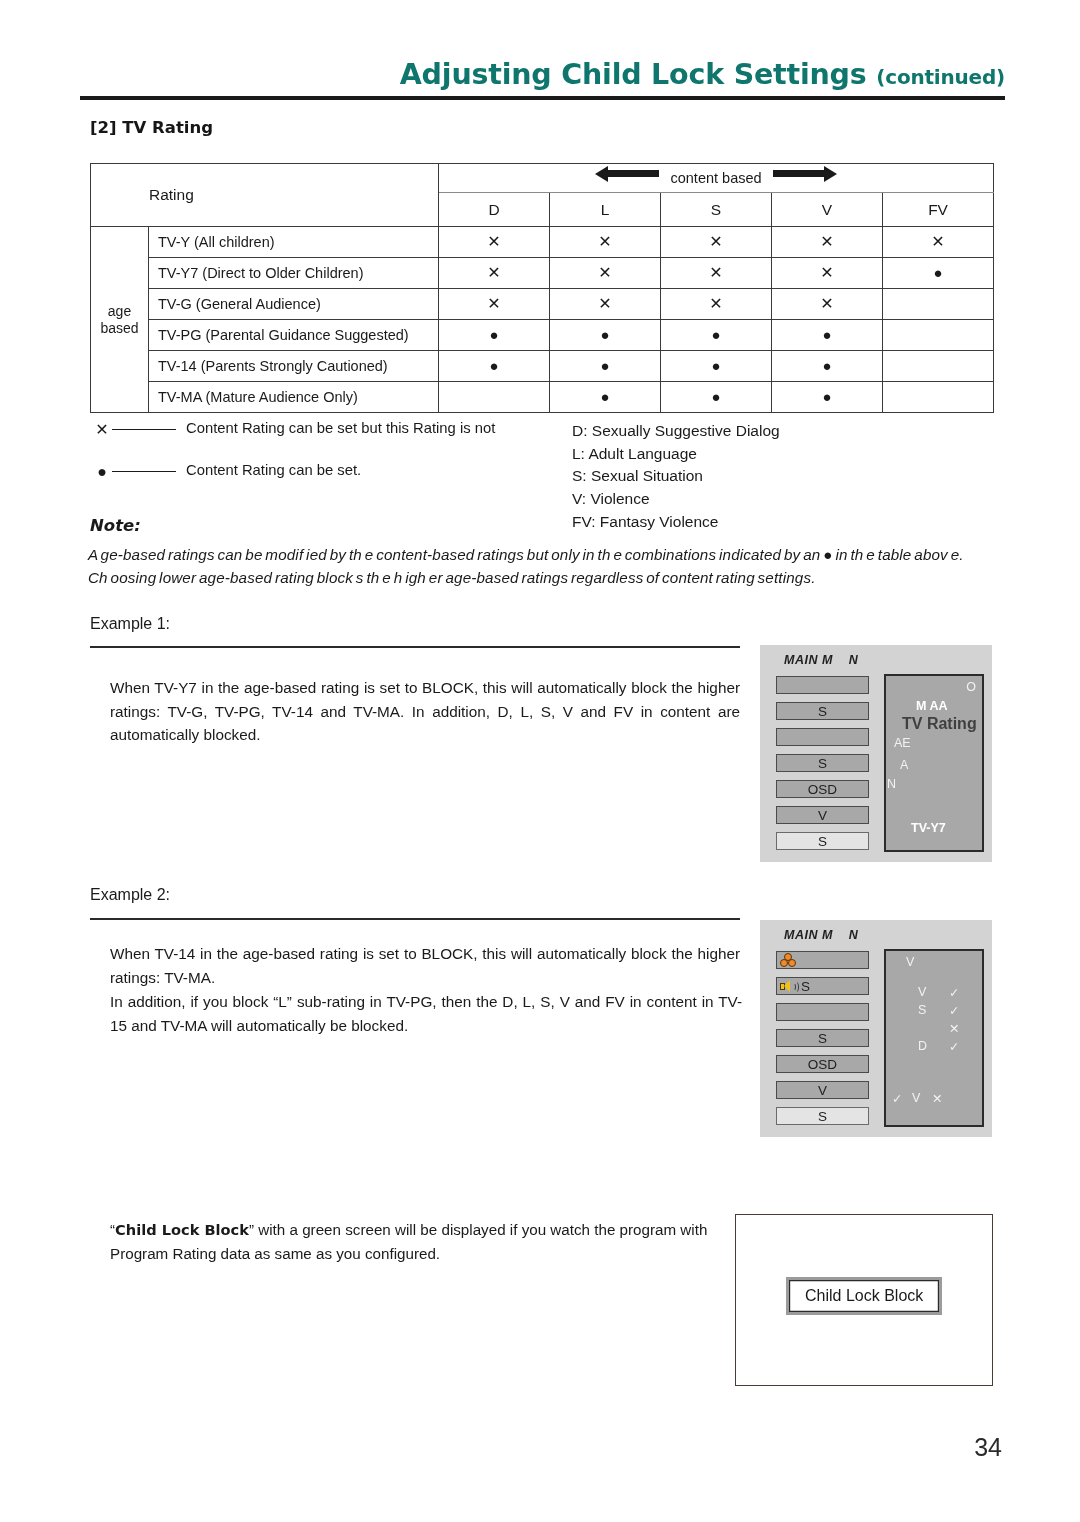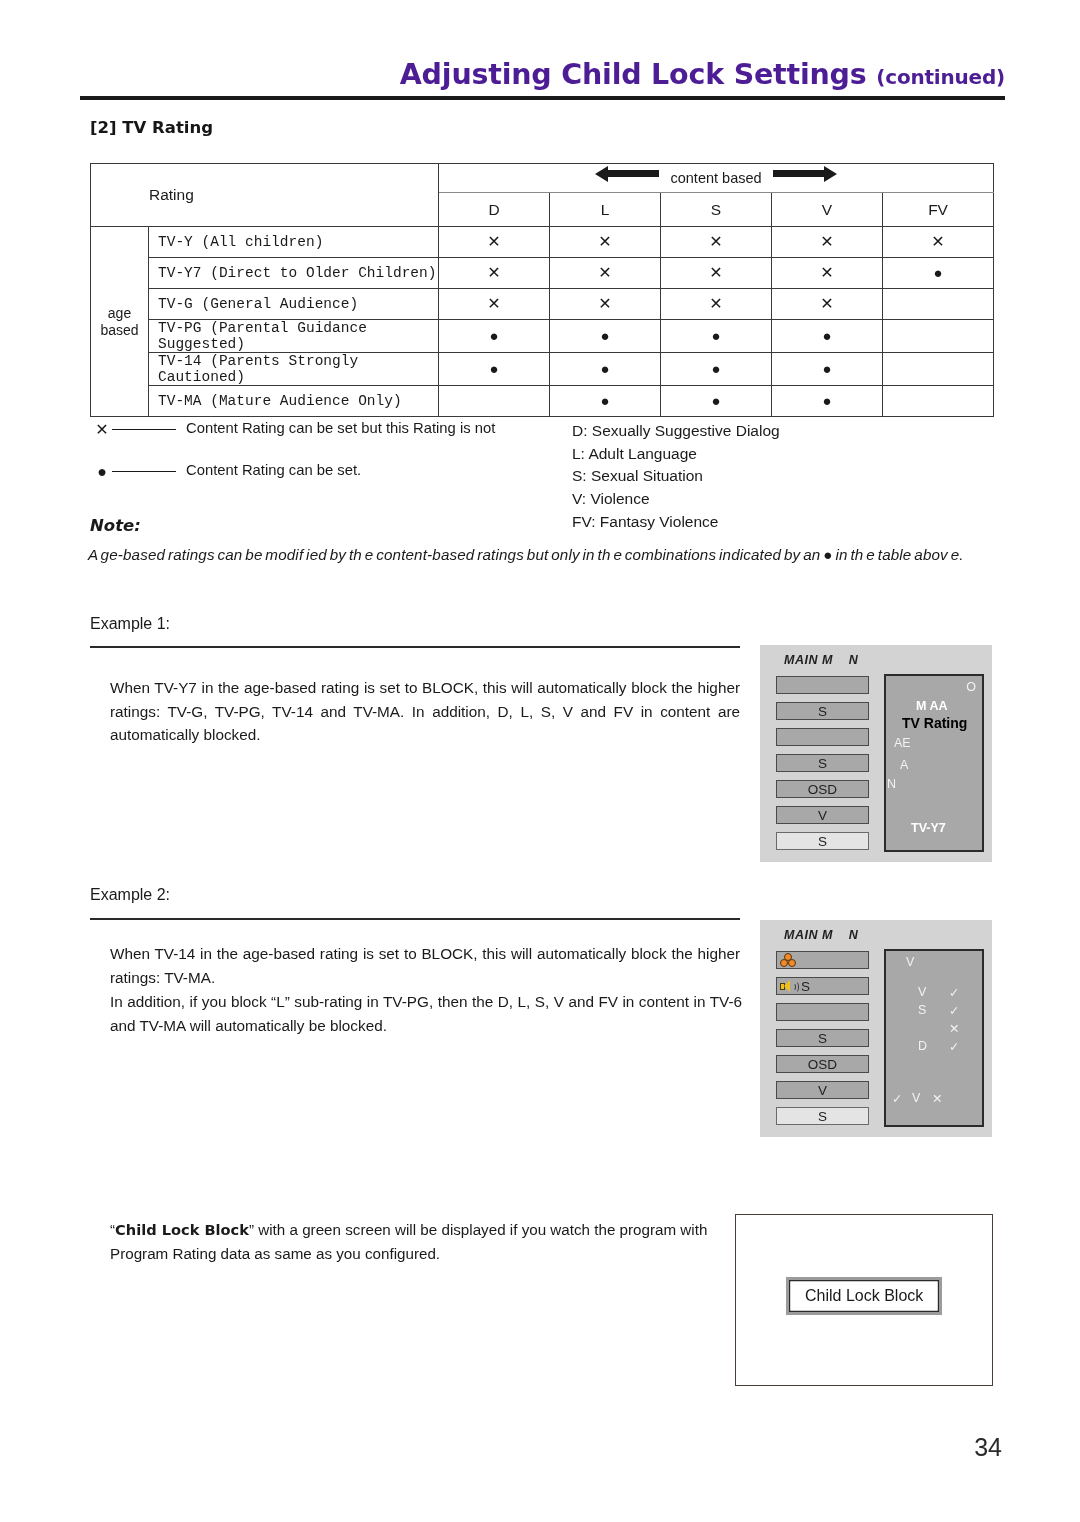--- a/index.html
+++ b/index.html
@@ -20,21 +20,21 @@
   .page-title {
     position: absolute;
     left: 80px;
     top: 58px;
     width: 925px;
     text-align: right;
     font-family: "DejaVu Sans", sans-serif;
     font-weight: bold;
     font-size: 28.5px;
     letter-spacing: -0.2px;
-    color: #4c1d95;
+    color: #0f766e;
     white-space: nowrap;
   }
   .page-title .cont {
     font-size: 20px;
     font-weight: bold;
   }
   .title-rule {
     position: absolute;
     left: 80px;
     top: 96px;
@@ -68,21 +68,20 @@
     height: 30px;
     padding: 0;
     text-align: center;
     vertical-align: middle;
     color: #1a1a1a;
   }
   .rt td.lbl {
     text-align: left;
     padding-left: 9px;
     font-size: 14.5px;
-    font-family: Liberation Mono, monospace;
   }
   .rt .rating-cell {
     text-align: left;
     padding-left: 58px;
     font-size: 15.5px;
     border-right: 1.4px solid #3a3a3a;
   }
   .rt .cb-head {
     height: 28px;
     font-size: 14.5px;
@@ -240,21 +239,21 @@
     background: #a8a8a8;
     border: 2.2px solid #2b2b2b;
     box-sizing: border-box;
   }
   .sp-t {
     position: absolute;
     color: #ffffff;
     font-size: 12.5px;
     font-weight: bold;
   }
-  .sp-t.dark { color: #000000; font-size: 14px; }
+  .sp-t.dark { color: #404040; font-size: 16px; }
   .sp-t.thin { font-weight: normal; color: #f2f2f2; }
 
   .ic-colors { position: relative; width: 16px; height: 14px; }
   .ic-colors i {
     position: absolute;
     width: 8px; height: 8px;
     border-radius: 50%;
     background: #f08a2a;
     border: 1px solid #5a3508;
     box-sizing: border-box;
@@ -437,20 +436,21 @@
   <div>D: Sexually Suggestive Dialog</div>
   <div>L: Adult  Language</div>
   <div>S: Sexual Situation</div>
   <div>V: Violence</div>
   <div>FV: Fantasy Violence</div>
 </div>
 
 <div class="note-label">Note:</div>
 <div class="note-body">
   <div>A ge-based ratings can be modif ied by th e content-based ratings but only in th e combinations indicated by an ● in th e table abov e.</div>
+  <div>Ch oosing lower age-based rating block s th e h igh er age-based ratings regardless of content rating settings.</div>
 </div>
 
 <div class="ex-label" style="left:90px; top:615px;">Example 1:</div>
 <div class="ex-rule" style="left:90px; top:646px; width:650px;"></div>
 <div class="ex-body" style="left:110px; top:676px; width:630px;">When TV-Y7 in the age-based rating is set to BLOCK, this will automatically block the higher ratings: TV-G, TV-PG, TV-14 and TV-MA. In addition, D, L, S, V and FV in content are automatically blocked.</div>
 
 <div class="tvbox" style="left:760px; top:645px; width:232px; height:217px;">
   <div class="tv-main-lbl" style="left:24px; top:8px;">MAIN M    N</div>
   <div class="menubar" style="top:31px;">
       <span></span>
@@ -481,21 +481,21 @@
     <span class="sp-t thin" style="left:8px; top:60px;">AE</span>
     <span class="sp-t thin" style="left:14px; top:82px;">A</span>
     <span class="sp-t thin" style="left:1px; top:101px;">N</span>
     <span class="sp-t" style="left:25px; top:145px;">TV-Y7</span>
   </div>
 </div>
 
 <div class="ex-label" style="left:90px; top:886px;">Example 2:</div>
 <div class="ex-rule" style="left:90px; top:918px; width:650px;"></div>
 <div class="ex-body" style="left:110px; top:942px; width:630px;">When TV-14 in the age-based rating is set to BLOCK, this will automatically block the higher ratings: TV-MA.</div>
-<div class="ex-body" style="left:110px; top:990px; width:632px;">In addition, if you block “L” sub-rating in TV-PG, then the D, L, S, V and FV in content in TV-6 and TV-MA will automatically be blocked.</div>
+<div class="ex-body" style="left:110px; top:990px; width:632px;">In addition, if you block “L” sub-rating in TV-PG, then the D, L, S, V and FV in content in TV-15 and TV-MA will automatically be blocked.</div>
 
 <div class="tvbox" style="left:760px; top:920px; width:232px; height:217px;">
   <div class="tv-main-lbl" style="left:24px; top:8px;">MAIN M    N</div>
 
   <div class="menubar ico" style="top:31px;">
     <span class="ic-colors">
         <i></i>
         <i></i>
         <i></i>
       </span>

